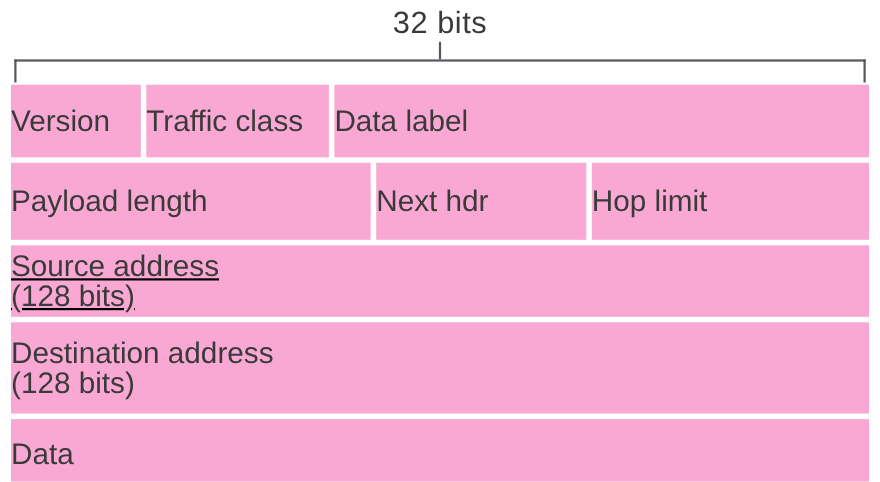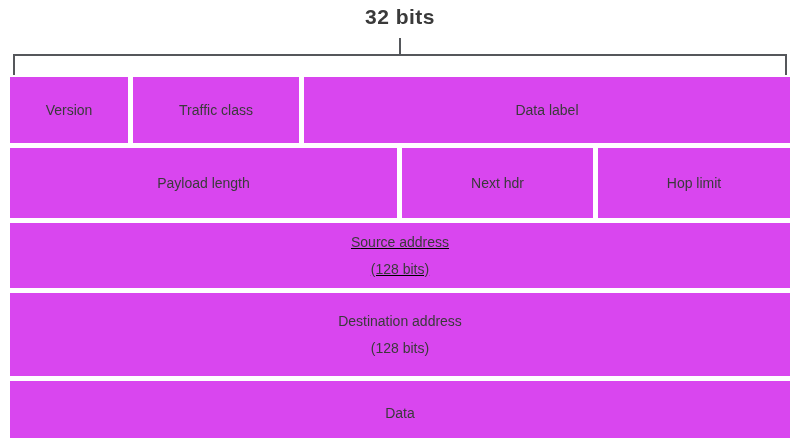--- a/index.html
+++ b/index.html
@@ -15,22 +15,22 @@
     background: #ffffff;
     overflow: hidden;
   }
   
   .scale-label {
     position: absolute;
     top: 5px;
     left: 13px;
     width: 774px;
     text-align: center;
-    font-size: 21px;
-    font-weight: bold;
+    font-size: 28px;
+    font-weight: normal;
     color: #3a3a3a;
     letter-spacing: 0.5px;
   }
   
   .bracket {
     position: absolute;
     left: 13px;
     top: 54px;
     width: 774px;
     height: 21px;
@@ -62,35 +62,35 @@
   .field-row {
     display: flex;
     gap: 5px;
   }
   .row-1 { height: 66px; }
   .row-2 { height: 70px; }
   .row-3 { height: 65px; text-decoration: underline; }
   .row-4 { height: 83px; }
   .row-5 { height: 65px; }
   .cell {
-    background: #d946ef;
+    background: #f9a8d4;
     display: flex;
     flex-direction: column;
-    align-items: center;
+    align-items: flex-start;
     justify-content: center;
     text-align: center;
-    font-size: 14px;
+    font-size: 27px;
     color: #3a3a3a;
     line-height: 27px;
   }
   
   .w-version       { width: 118px; }
   .w-traffic-class { width: 166px; }
   .w-flow-label    { flex: 1; }
-  .w-payload       { width: 387px; }
+  .w-payload       { width: 327px; }
   .w-next-hdr      { width: 191px; }
   .w-hop-limit     { flex: 1; }
   .w-full          { flex: 1; }
 </style>
 </head>
 <body>
 
 <div class="canvas">
 
   <div class="scale-label">32 bits</div>

